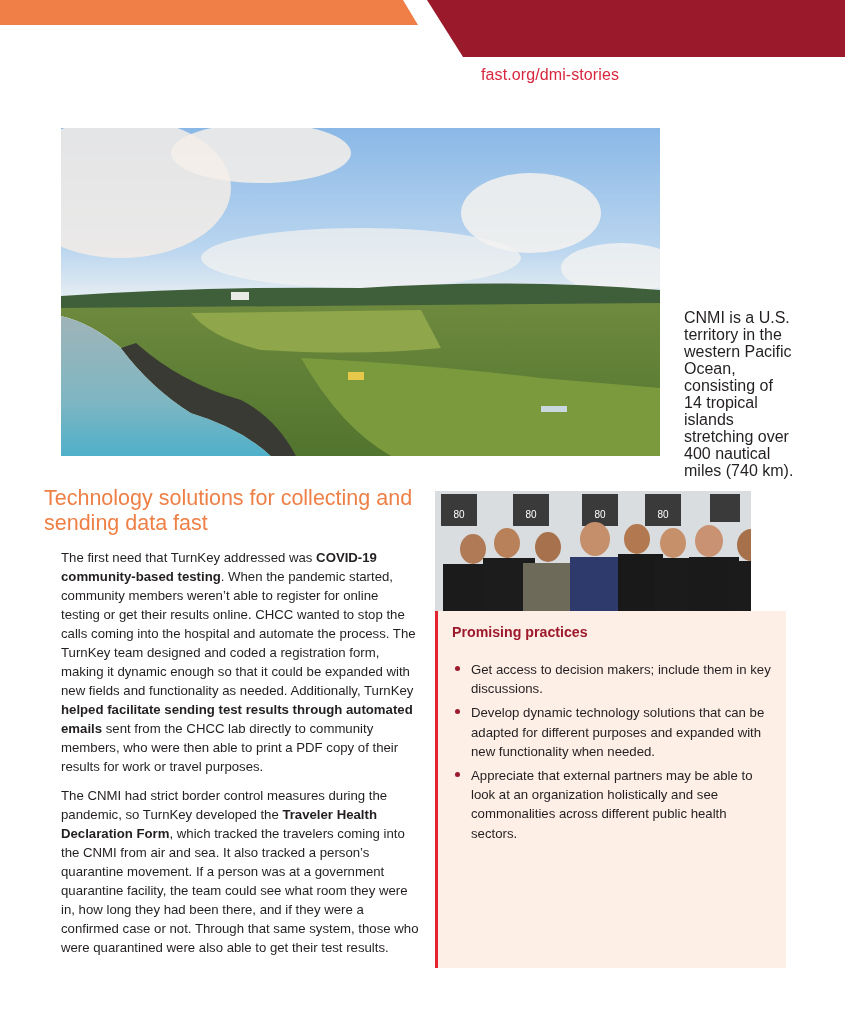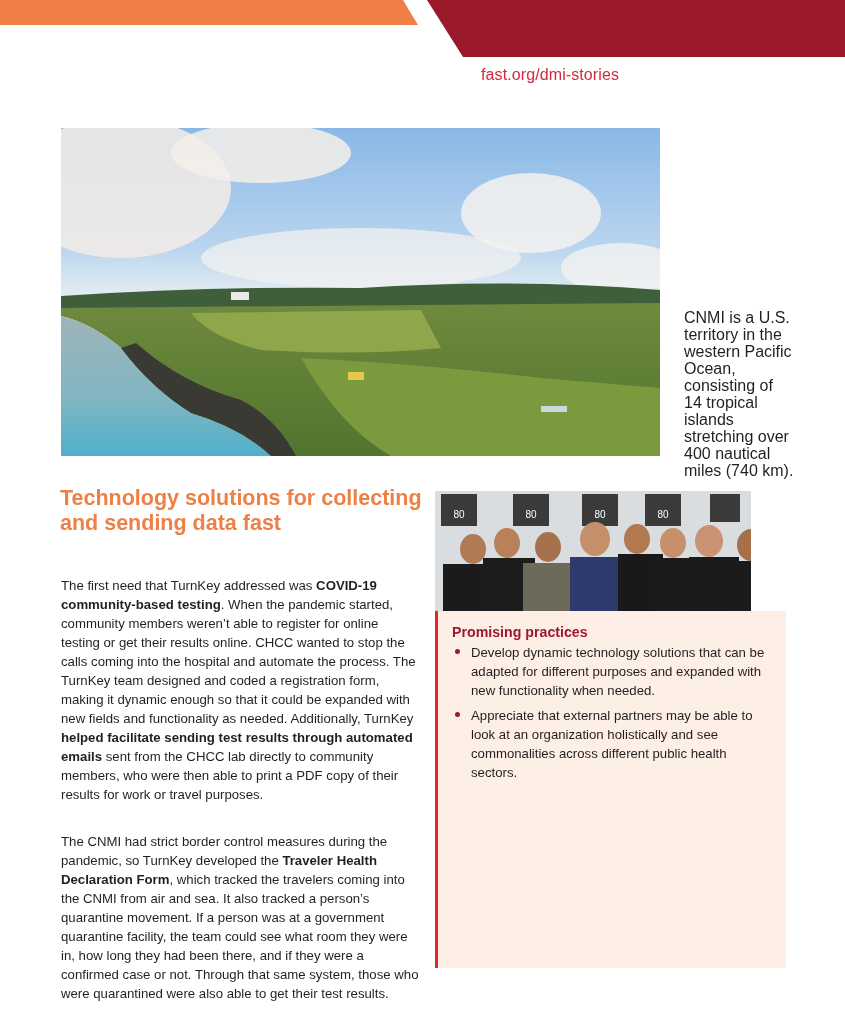--- a/index.html
+++ b/index.html
@@ -9,31 +9,31 @@
   .banner { position: absolute; left: 0; top: 0; width: 845px; height: 60px; }
   .banner svg { display: block; }
 
   .url { position: absolute; left: 481px; top: 66px; font-size: 16px; color: #d7263d; letter-spacing: 0.1px; }
 
   .hero { position: absolute; left: 61px; top: 128px; width: 599px; height: 328px; overflow: hidden; }
   .hero svg { display: block; }
 
   .caption { position: absolute; left: 684px; top: 309px; width: 110px; font-size: 16px; line-height: 17px; color: #231f20; }
 
-  .heading { position: absolute; left: 60px; top: 486px; width: 370px; font-size: 21.5px; line-height: 25px; font-weight: bold; color: #ee7f45; }
+  .heading { position: absolute; left: 44px; top: 486px; width: 370px; font-size: 21.5px; line-height: 25px; font-weight: normal; color: #ee7f45; }
 
   .body-col { position: absolute; left: 61px; top: 548px; width: 358px; font-size: 13.2px; line-height: 19px; color: #231f20; }
-  .body-col p { margin-bottom: 10px; margin-top: 28px; }
+  .body-col p { margin-bottom: 10px; }
   .body-col b { font-weight: bold; }
 
   .photo { position: absolute; left: 435px; top: 491px; width: 316px; height: 120px; overflow: hidden; }
   .photo svg { display: block; }
 
   .practices { position: absolute; left: 435px; top: 611px; width: 351px; height: 357px; background: #fdeee6; border-left: 3px solid #e3232f; padding: 13px 10px 0 14px; }
-  .practices h3 { font-size: 14.2px; font-weight: bold; color: #9d1a2c; margin-bottom: 3px; }
+  .practices h3 { font-size: 14.2px; font-weight: bold; color: #9d1a2c; margin-bottom: 20px; }
   .practices ul { list-style: none; }
   .practices li { position: relative; padding-left: 19px; font-size: 13.2px; line-height: 19.2px; color: #231f20; margin-bottom: 5px; }
   .practices li .dot { position: absolute; left: 3px; top: 6px; width: 5px; height: 5px; border-radius: 50%; background: #9d1a2c; }
 </style>
 </head>
 <body>
 
 <div class="banner">
   <svg width="845" height="60" viewBox="0 0 845 60">
     <polygon points="0,0 403,0 418,25 0,25" fill="#f07f47"></polygon>
@@ -122,16 +122,17 @@
       <rect x="254" y="66" width="50" height="54" fill="#1a1a1a"></rect>
       <ellipse cx="316" cy="54" rx="14" ry="16" fill="#a6704a"></ellipse>
       <rect x="294" y="70" width="52" height="50" fill="#1b1b1b"></rect>
     </g>
   </svg>
 </div>
 
 <div class="practices">
   <h3>Promising practices</h3>
   <ul>
+    <li><span class="dot"></span><span>Get access to decision makers; include them in key discussions.</span></li>
     <li><span class="dot"></span><span>Develop dynamic technology solutions that can be adapted for different purposes and expanded with new functionality when needed.</span></li>
     <li><span class="dot"></span><span>Appreciate that external partners may be able to look at an organization holistically and see commonalities across different public health sectors.</span></li>
   </ul>
 </div>
 
 </body></html>

